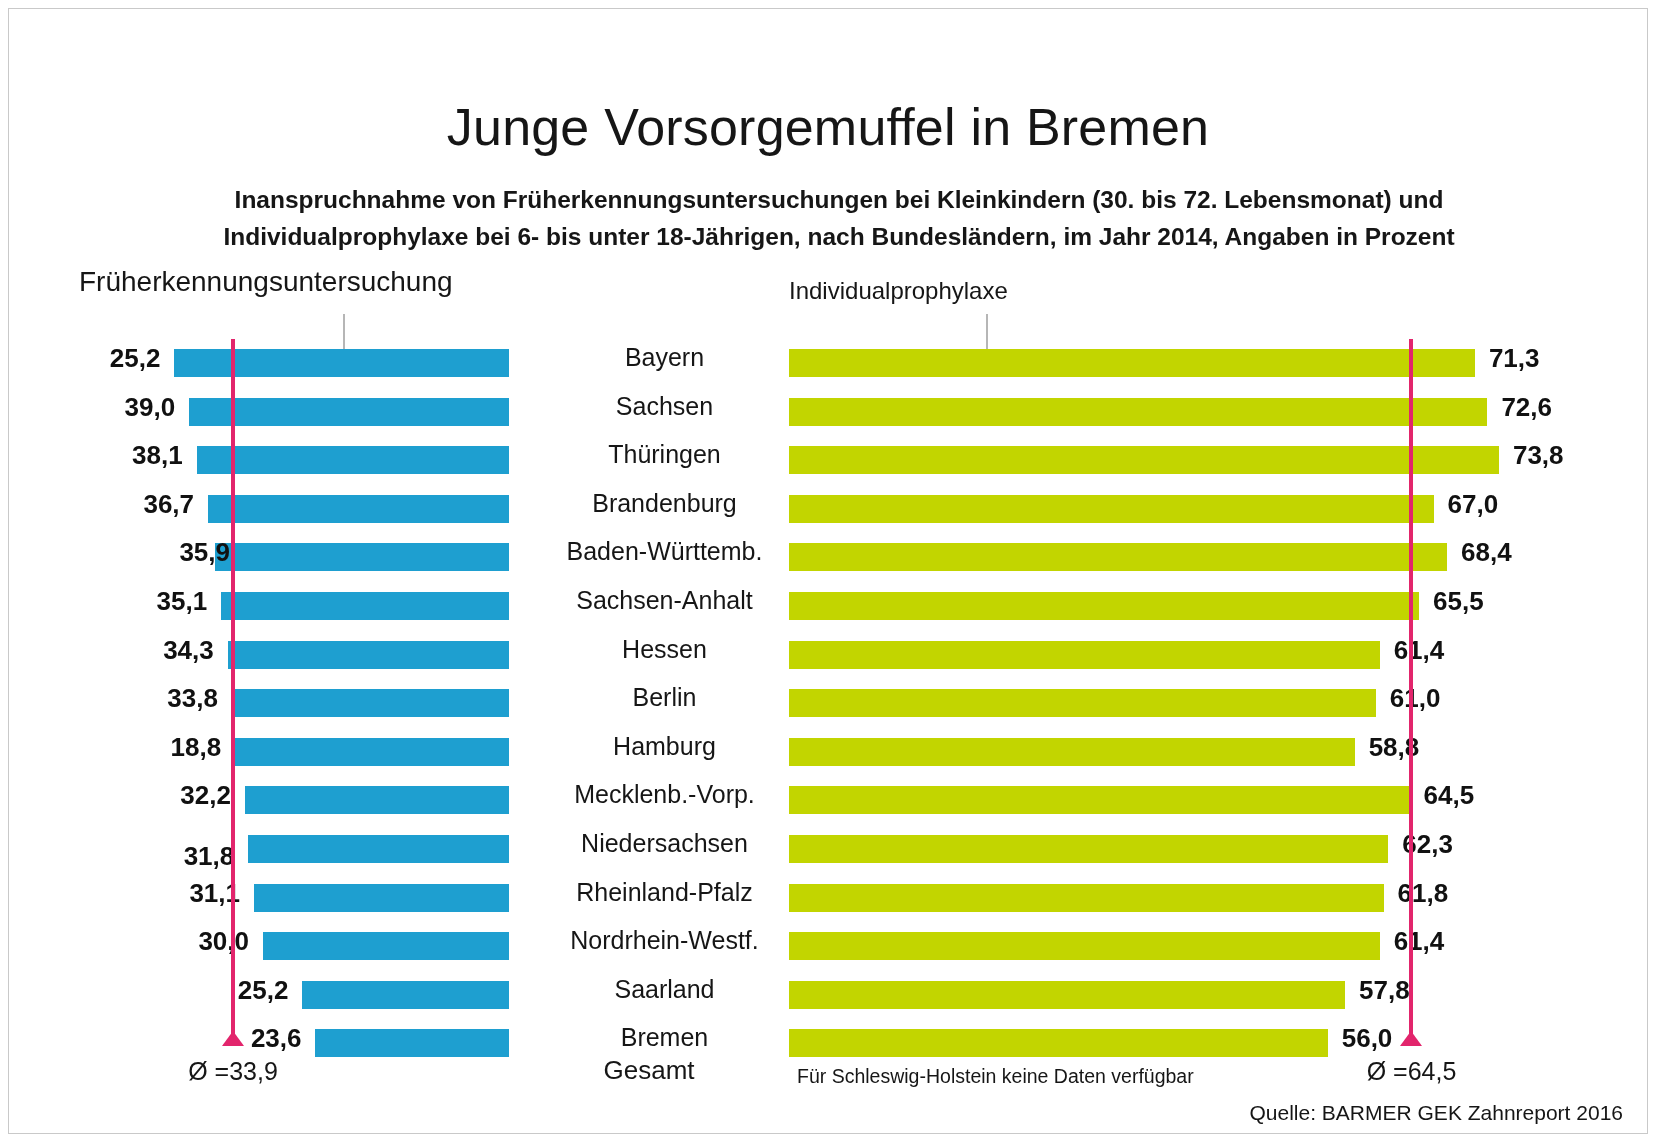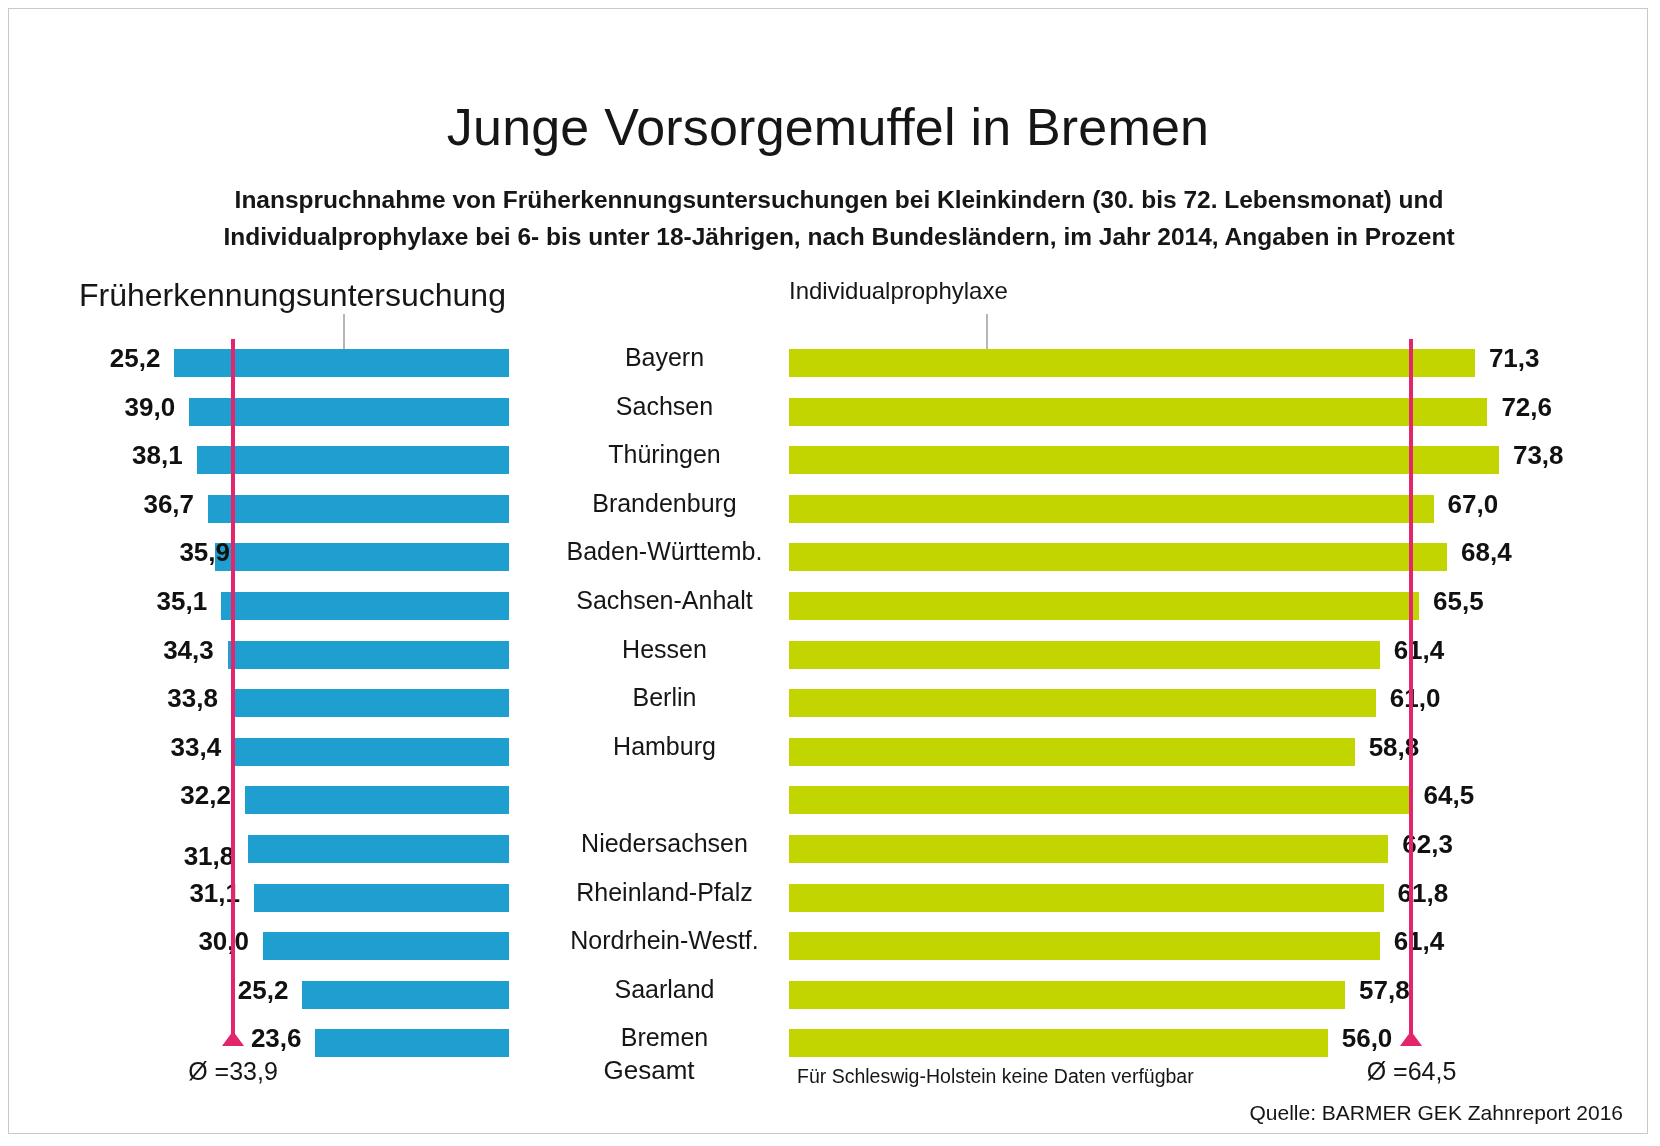--- a/index.html
+++ b/index.html
@@ -45,22 +45,22 @@
     font-size: 24.5px;
     font-weight: bold;
     line-height: 37px;
     color: #161616;
   }
   .sub-line { display: block; }
 
   #head-left {
     position: absolute;
     left: 70px;
-    top: 268px;
-    font-size: 32px;
+    top: 257px;
+    font-size: 28px;
     color: #161616;
   }
   #head-right {
     position: absolute;
     left: 780px;
     top: 268px;
     font-size: 24px;
     color: #161616;
   }
 
@@ -250,28 +250,29 @@
       </div>
       <div class="row">
         <div class="bar-left" style="width: 277.16px; background: rgb(30, 159, 208);"></div>
         <div class="lbl-left" style="right: 1451.16px;">33,8</div>
         <div class="cat">Berlin</div>
         <div class="bar-right" style="width: 586.82px; background: rgb(194, 213, 0);"></div>
         <div class="lbl-right" style="left: 1380.82px;">61,0</div>
       </div>
       <div class="row">
         <div class="bar-left" style="width: 273.88px; background: rgb(30, 159, 208);"></div>
-        <div class="lbl-left" style="right: 1447.88px;">33,4</div>
+        <div class="lbl-left" style="right: 1447.88px;">18,8</div>
         <div class="cat">Hamburg</div>
         <div class="bar-right" style="width: 565.656px; background: rgb(194, 213, 0);"></div>
         <div class="lbl-right" style="left: 1359.66px;">58,8</div>
       </div>
       <div class="row">
         <div class="bar-left" style="width: 264.04px; background: rgb(30, 159, 208);"></div>
         <div class="lbl-left" style="right: 1438.04px;">32,2</div>
+        <div class="cat">Mecklenb.-Vorp.</div>
         <div class="bar-right" style="width: 620.49px; background: rgb(194, 213, 0);"></div>
         <div class="lbl-right" style="left: 1414.49px;">64,5</div>
       </div>
       <div class="row">
         <div class="bar-left" style="width: 260.76px; background: rgb(30, 159, 208);"></div>
         <div class="lbl-left" style="right: 1434.76px; margin-top: 12px;">31,8</div>
         <div class="cat">Niedersachsen</div>
         <div class="bar-right" style="width: 599.326px; background: rgb(194, 213, 0);"></div>
         <div class="lbl-right" style="left: 1393.33px;">62,3</div>
       </div>

